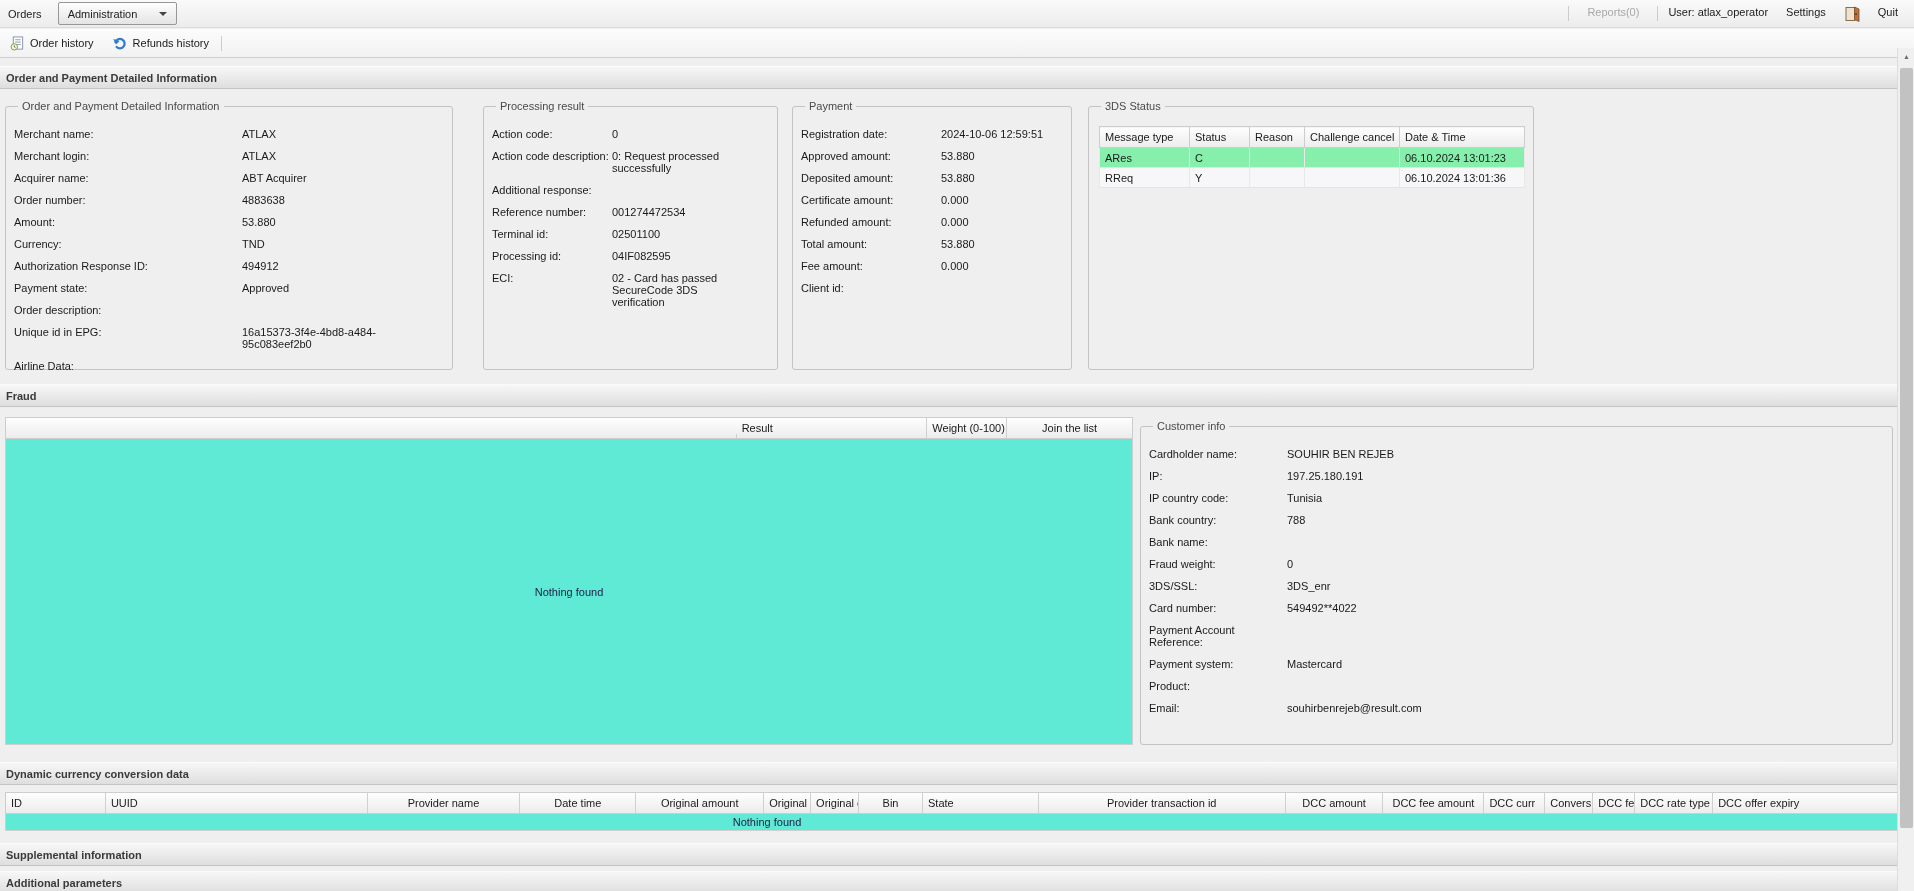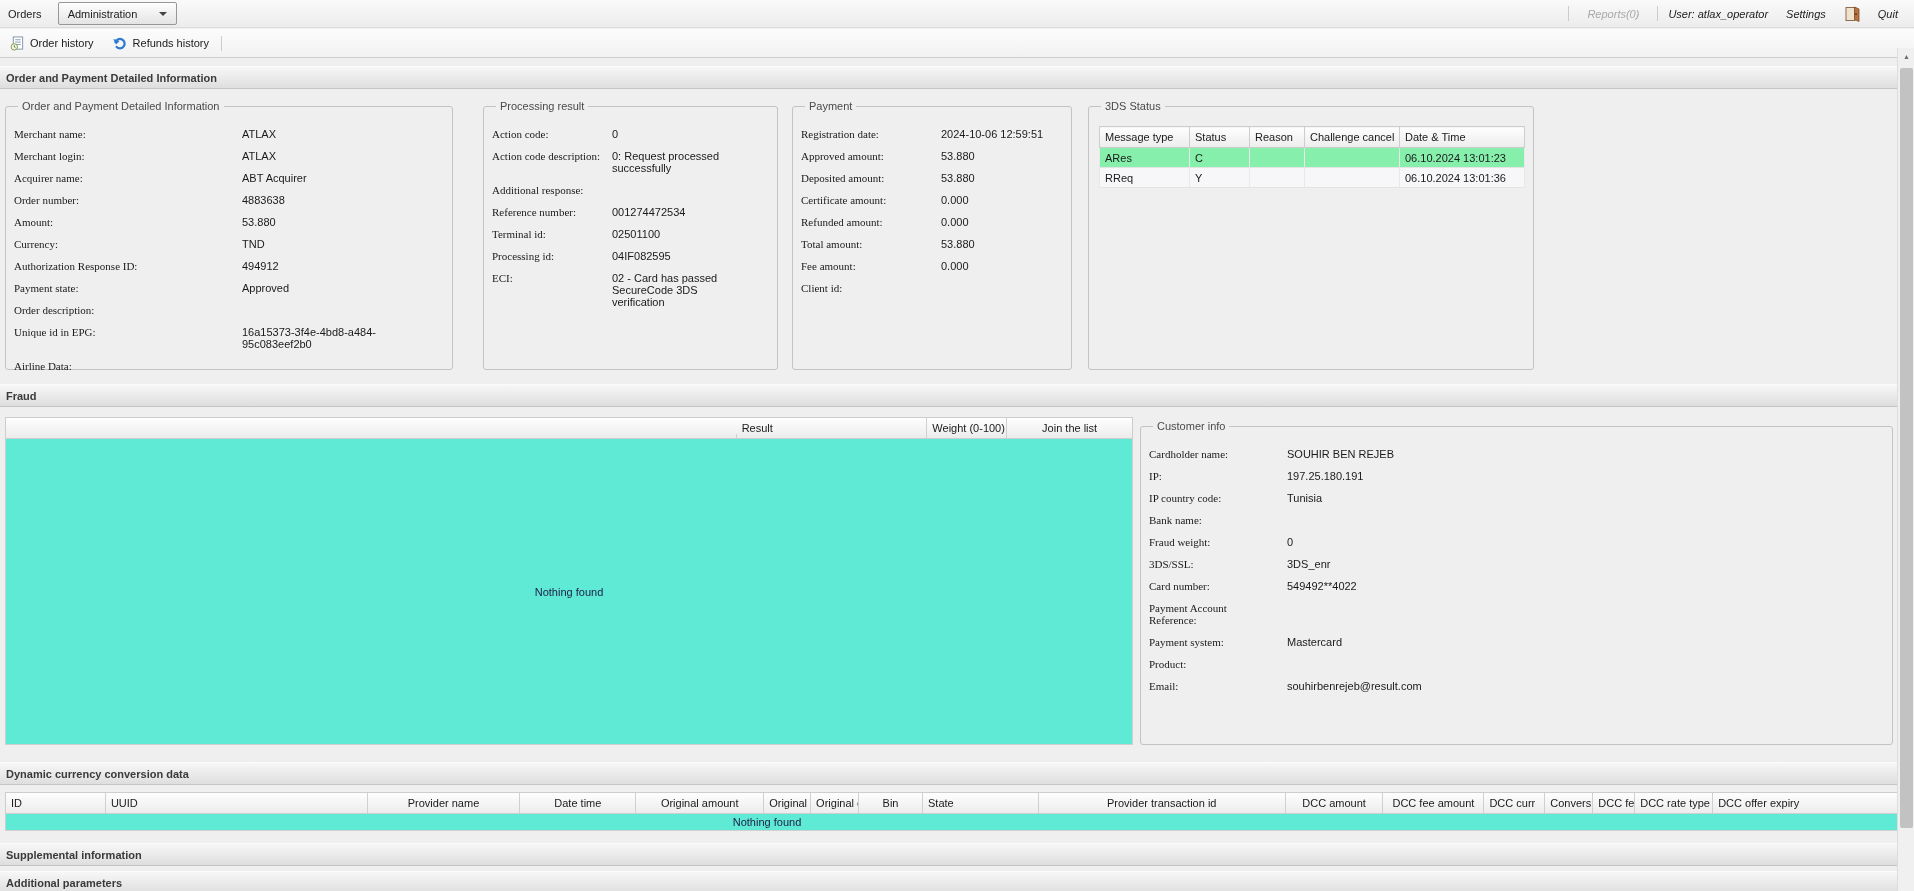--- a/index.html
+++ b/index.html
@@ -10,42 +10,42 @@
   .menubar { position:absolute; left:0; top:0; width:1914px; height:28px;
     background:linear-gradient(#fafafa,#ececec); border-bottom:1px solid #dcdcdc;
     display:flex; align-items:center; }
   .menu-item { padding:0 8px; color:#222; cursor:default; }
   .menu-item.disabled { color:#a8a8a8; }
   .menu-btn { margin-left:8px; height:23px; padding:0 9px; display:flex; align-items:center; gap:22px;
     border:1px solid #979797; border-radius:2px; background:linear-gradient(#fefefe,#e4e4e4);
     font-family:inherit; font-size:11px; color:#222; }
   .caret { width:0; height:0; border-left:4px solid transparent; border-right:4px solid transparent;
     border-top:4px solid #444; display:inline-block; }
-  .menubar-right { margin-left:auto; display:flex; align-items:center; gap:10px; padding-right:8px;font-style:italic; }
+  .menubar-right { margin-left:auto; display:flex; align-items:flex-start; gap:10px; padding-right:8px; }
   .vsep { width:1px; height:15px; background:#cccccc; display:inline-block; }
 
   
   .toolbar { position:absolute; left:0; top:29px; width:1914px; height:29px;
     background:linear-gradient(#fcfcfc,#f2f2f2); border-bottom:1px solid #cfcfcf;
     display:flex; align-items:center; padding-left:4px; gap:6px; }
   .tool-btn { display:flex; align-items:center; gap:5px; padding:2px 6px; color:#1a1a1a; }
   .tool-btn svg { display:block; }
 
   
   .section-bar { position:absolute; left:0; width:1897px; height:23px; line-height:22px;
     background:linear-gradient(#f7f7f7,#dedede); border-top:1px solid #fbfbfb; border-bottom:1px solid #c4c4c4;
     font-weight:bold; color:#3a3a3a; padding-left:6px; }
 
   
   .gbox { position:absolute; border:1px solid #c3c3c3; border-radius:3px; margin:0;
     padding:8px 8px 6px 8px; background:transparent; }
   .gbox legend { font-size:11px; color:#4a4a4a; padding:0 4px; margin-left:4px; }
   .rows { margin-top:8px; }
   .frow { display:flex; line-height:12px; margin-bottom:10px; }
-  .frow .lbl { flex:0 0 auto;font-family:Liberation Serif, serif; }
+  .frow .lbl { flex:0 0 auto; }
   .frow .val { flex:1 1 auto; }
   .rows-oi .lbl { width:228px; }
   .rows-pr .lbl { width:120px; }
   .rows-pr .val { flex:0 0 auto; width:118px; }
   .rows-pay .lbl { width:140px; }
   .rows-ci .lbl { width:138px; }
   .val.indent { padding-left:14px; }
 
   
   table.grid { border-collapse:collapse; table-layout:fixed; background:#86efac; }
@@ -310,20 +310,24 @@
         </div>
       <div class="frow">
           <span class="lbl">IP:</span>
           <span class="val">197.25.180.191</span>
         </div>
       <div class="frow">
           <span class="lbl">IP country code:</span>
           <span class="val">Tunisia</span>
         </div>
       <div class="frow">
+          <span class="lbl">Bank country:</span>
+          <span class="val">788</span>
+        </div>
+      <div class="frow">
           <span class="lbl">Bank name:</span>
           <span class="val"></span>
         </div>
       <div class="frow">
           <span class="lbl">Fraud weight:</span>
           <span class="val">0</span>
         </div>
       <div class="frow">
           <span class="lbl">3DS/SSL:</span>
           <span class="val">3DS_enr</span>

